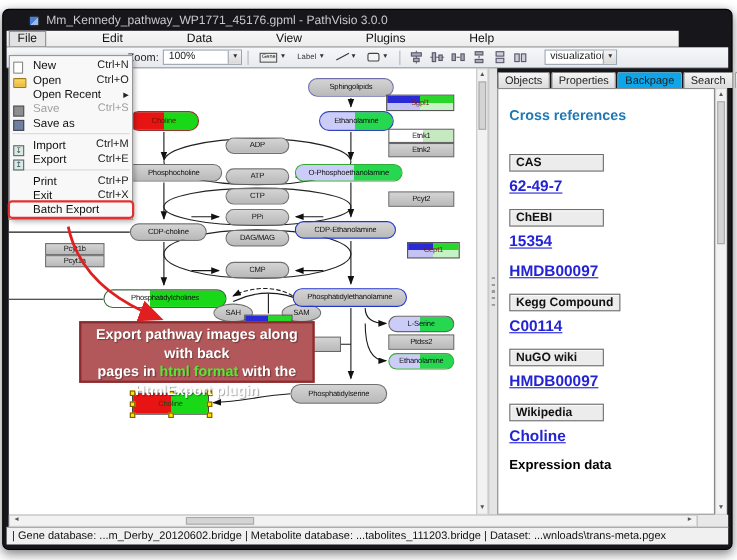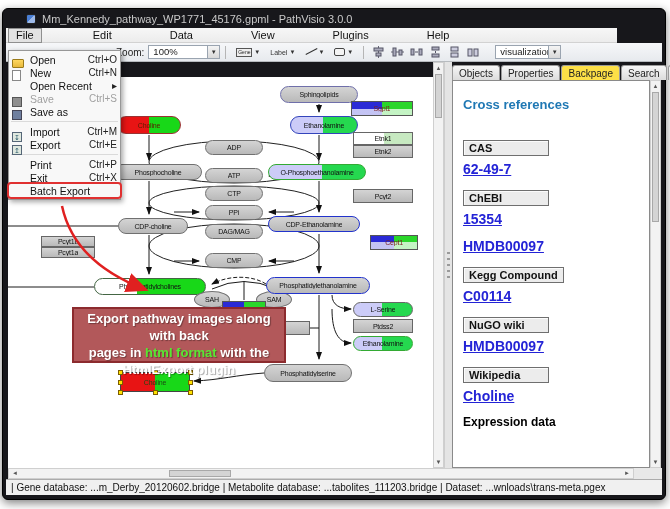--- a/index.html
+++ b/index.html
@@ -37,33 +37,33 @@
   .mini-label { font-size:7px; color:#333; }
   .dd { font-size:6px; color:#333; margin-left:2px; }
   .diag { width:11px; height:10px; position:relative; }
   .diag::before { content:""; position:absolute; left:0; top:4px; width:13px; height:1px; background:#333; transform:rotate(-28deg); }
   .mini-shape { width:11px; height:8px; border:1px solid #444; border-radius:2px; background:#f4f4f4; }
   .icbtn { width:17px; height:15px; display:flex; align-items:center; justify-content:center; margin:0 1px; }
   .icbtn svg { display:block; }
   .viz-combo { width:66px; margin-left:12px; }
 
   
-  .canvas { position:absolute; left:8px; top:62px; width:425px; height:406px; background:#fff; overflow:hidden;margin-top:15px; }
+  .canvas { position:absolute; left:8px; top:62px; width:425px; height:406px; background:#fff; overflow:hidden; }
   .cv-vscroll { position:absolute; left:433px; top:62px; width:11px; height:406px; background:#f2f2f2; border:1px solid #cfcfcf; font-size:6px; color:#555; }
   .cv-vscroll .th { position:absolute; left:1px; top:11px; width:7px; height:44px; background:#d4d4d4; border:1px solid #a8a8a8; }
   .sc-ar { position:absolute; left:0; width:9px; height:10px; text-align:center; line-height:10px; }
   .splitter { position:absolute; left:444px; top:62px; width:8px; height:406px; background:#e4e4e4; border-left:1px solid #cdcdcd; }
   .splitter .dots { position:absolute; left:2px; top:190px; width:3px; height:26px;
                     background:repeating-linear-gradient(#9a9a9a 0 2px, transparent 2px 6px); }
 
   
   .tabsrow { position:absolute; left:452px; top:63px; width:210px; height:17px; display:flex; align-items:flex-end; }
   .tab { font-size:10px; padding:2px 6px 1px 6px; background:linear-gradient(#f6f6f6,#dcdcdc);
          border:1px solid #9a9a9a; border-bottom:none; border-radius:3px 3px 0 0; margin-right:1px; color:#222; }
-  .tab.active { background:#fde047; padding-bottom:2px; position:relative; top:1px; }
+  .tab.active { background:#0ea5e9; padding-bottom:2px; position:relative; top:1px; }
   .panel { position:absolute; left:452px; top:80px; width:198px; height:388px; background:#fff;
            border:1px solid #8a8a8a; padding:6px 10px 0 10px; overflow:hidden; }
   .bp-heading { color:#1f78b4; font-weight:bold; font-size:13px; margin:10px 0 26px 0; }
   .bp-sec { margin-bottom:11px; }
   .bp-box { display:inline-block; min-width:86px; background:#ececec; border:1px solid #6f6f6f;
             box-shadow:inset 1px 1px 0 #fbfbfb; font-size:11px; font-weight:bold; color:#111;
             padding:1px 5px; margin-bottom:5px; }
   .bp-link { font-size:14px; font-weight:bold; color:#2323d6; text-decoration:underline; }
   .bp-val { font-size:11px; color:#222; }
   .bp-footer { font-weight:bold; font-size:12px; color:#000; margin-top:4px; }
@@ -400,28 +400,28 @@
     <span class="arR">►</span>
   </div>
   <div class="corner"></div>
 
   <div class="statusbar">
     <span>| Gene database: ...m_Derby_20120602.bridge | Metabolite database: ...tabolites_111203.bridge | Dataset: ...wnloads\trans-meta.pgex</span>
   </div>
 
   <div class="filemenu" id="filemenu">
       <div class="fm-item">
+        <span class="fm-ic"><span class="ic-new" style="display: inline-block;"></span></span>
+        <span class="fm-lb">New</span>
+        <span class="fm-sc">Ctrl+N</span>
+      </div>
+      <div class="fm-item">
         <span class="fm-ic"><span class="ic-folder" style="display: inline-block;"></span></span>
         <span class="fm-lb">Open</span>
         <span class="fm-sc">Ctrl+O</span>
-      </div>
-      <div class="fm-item">
-        <span class="fm-ic"><span class="ic-new" style="display: inline-block;"></span></span>
-        <span class="fm-lb">New</span>
-        <span class="fm-sc">Ctrl+N</span>
       </div>
       <div class="fm-item">
         <span class="fm-ic"></span>
         <span class="fm-lb">Open Recent</span>
         <span class="fm-sc">▸</span>
       </div>
       <div class="fm-item dis">
         <span class="fm-ic"><span class="ic-save" style="display: inline-block;"></span></span>
         <span class="fm-lb">Save</span>
         <span class="fm-sc">Ctrl+S</span>

